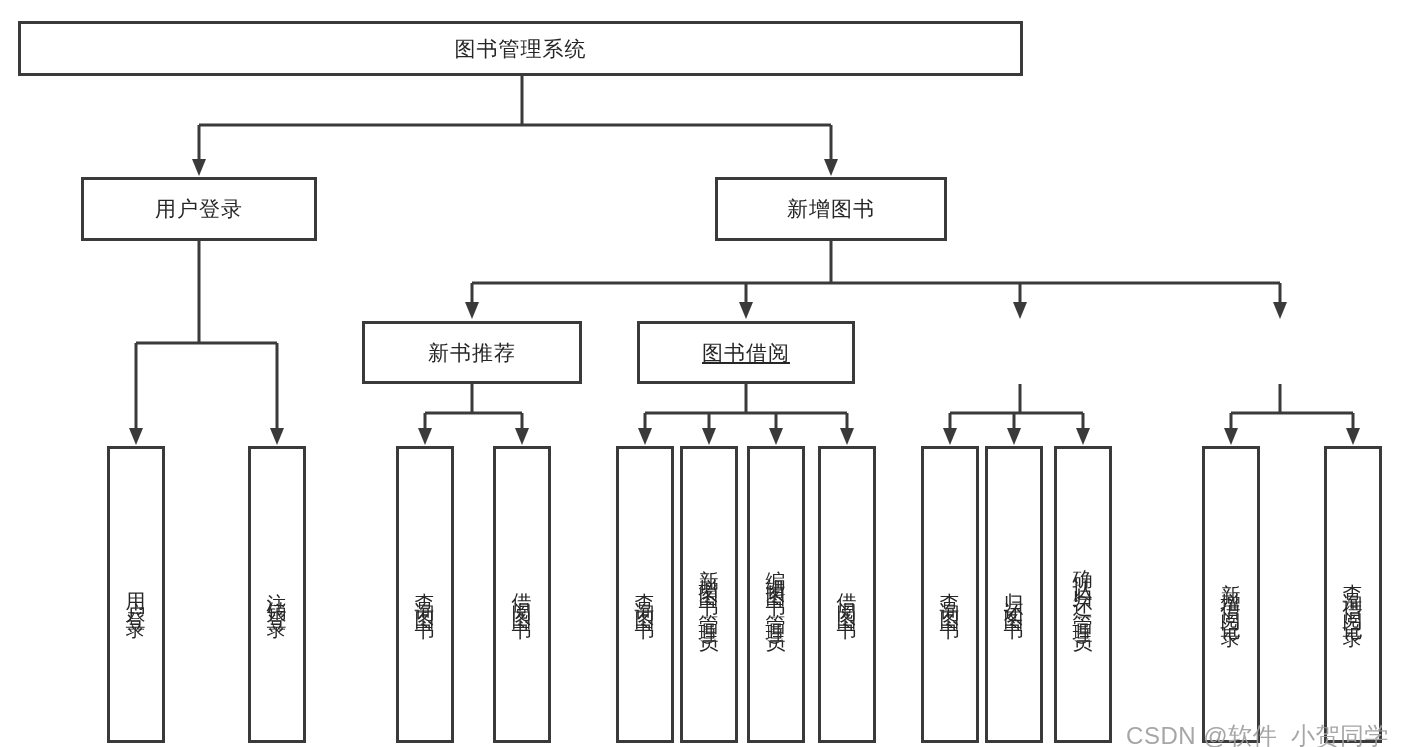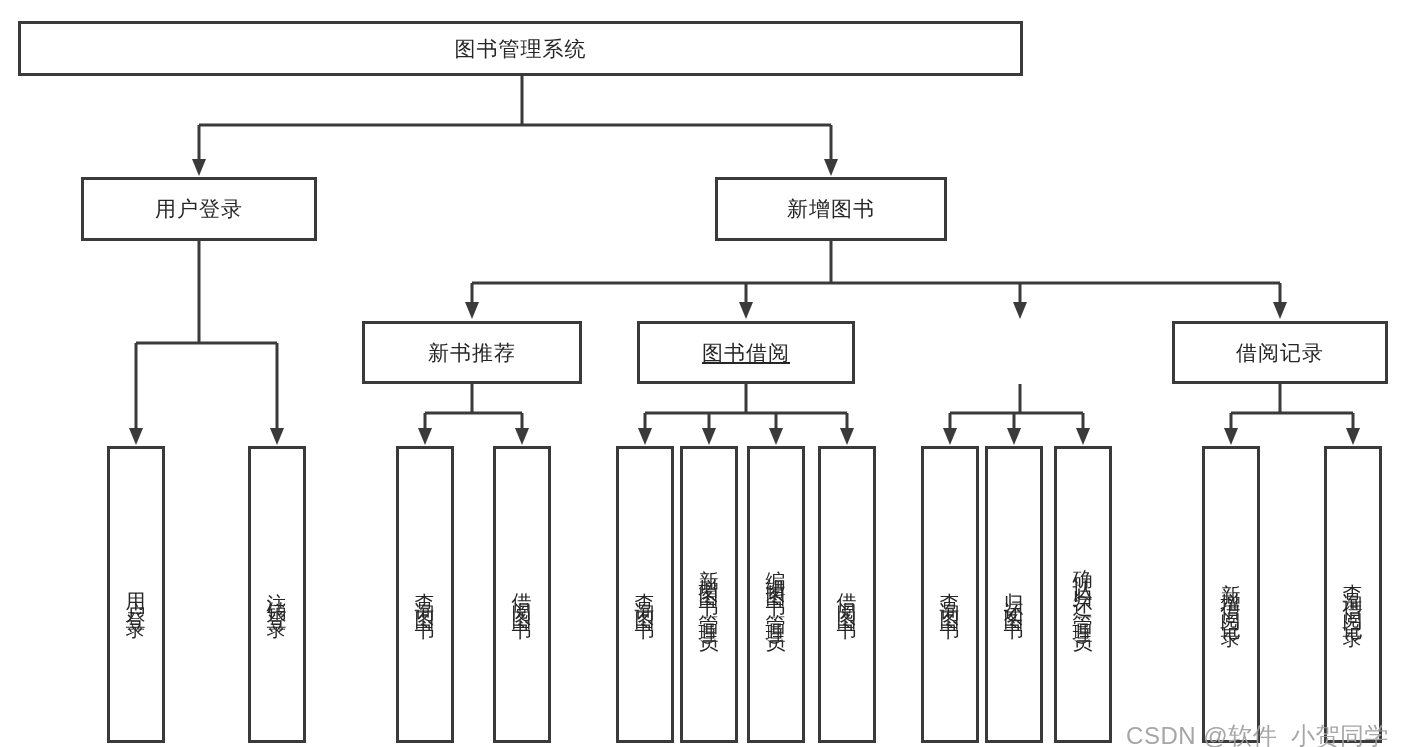--- a/index.html
+++ b/index.html
@@ -114,21 +114,20 @@
     </g>
   </svg>
 
   <div class="node h n-root">图书管理系统</div>
 
   <div class="node h n-user-login">用户登录</div>
   <div class="node h n-book-mgmt">新增图书</div>
 
   <div class="node h n-l3-0">新书推荐</div>
   <div class="node h n-l3-1">图书借阅</div>
-  <div class="node h n-l3-3">借阅记录</div>
 
   <div class="node v leaf lf-0">用户登录</div>
   <div class="node v leaf lf-1">注销登录</div>
   <div class="node v leaf lf-2">查询图书</div>
   <div class="node v leaf lf-3">借阅图书</div>
   <div class="node v leaf lf-4">查询图书</div>
   <div class="node v leaf lf-5">新增图书（管理员）</div>
   <div class="node v leaf lf-6">编辑图书（管理员）</div>
   <div class="node v leaf lf-7">借阅图书</div>
   <div class="node v leaf lf-8">查询图书</div>

